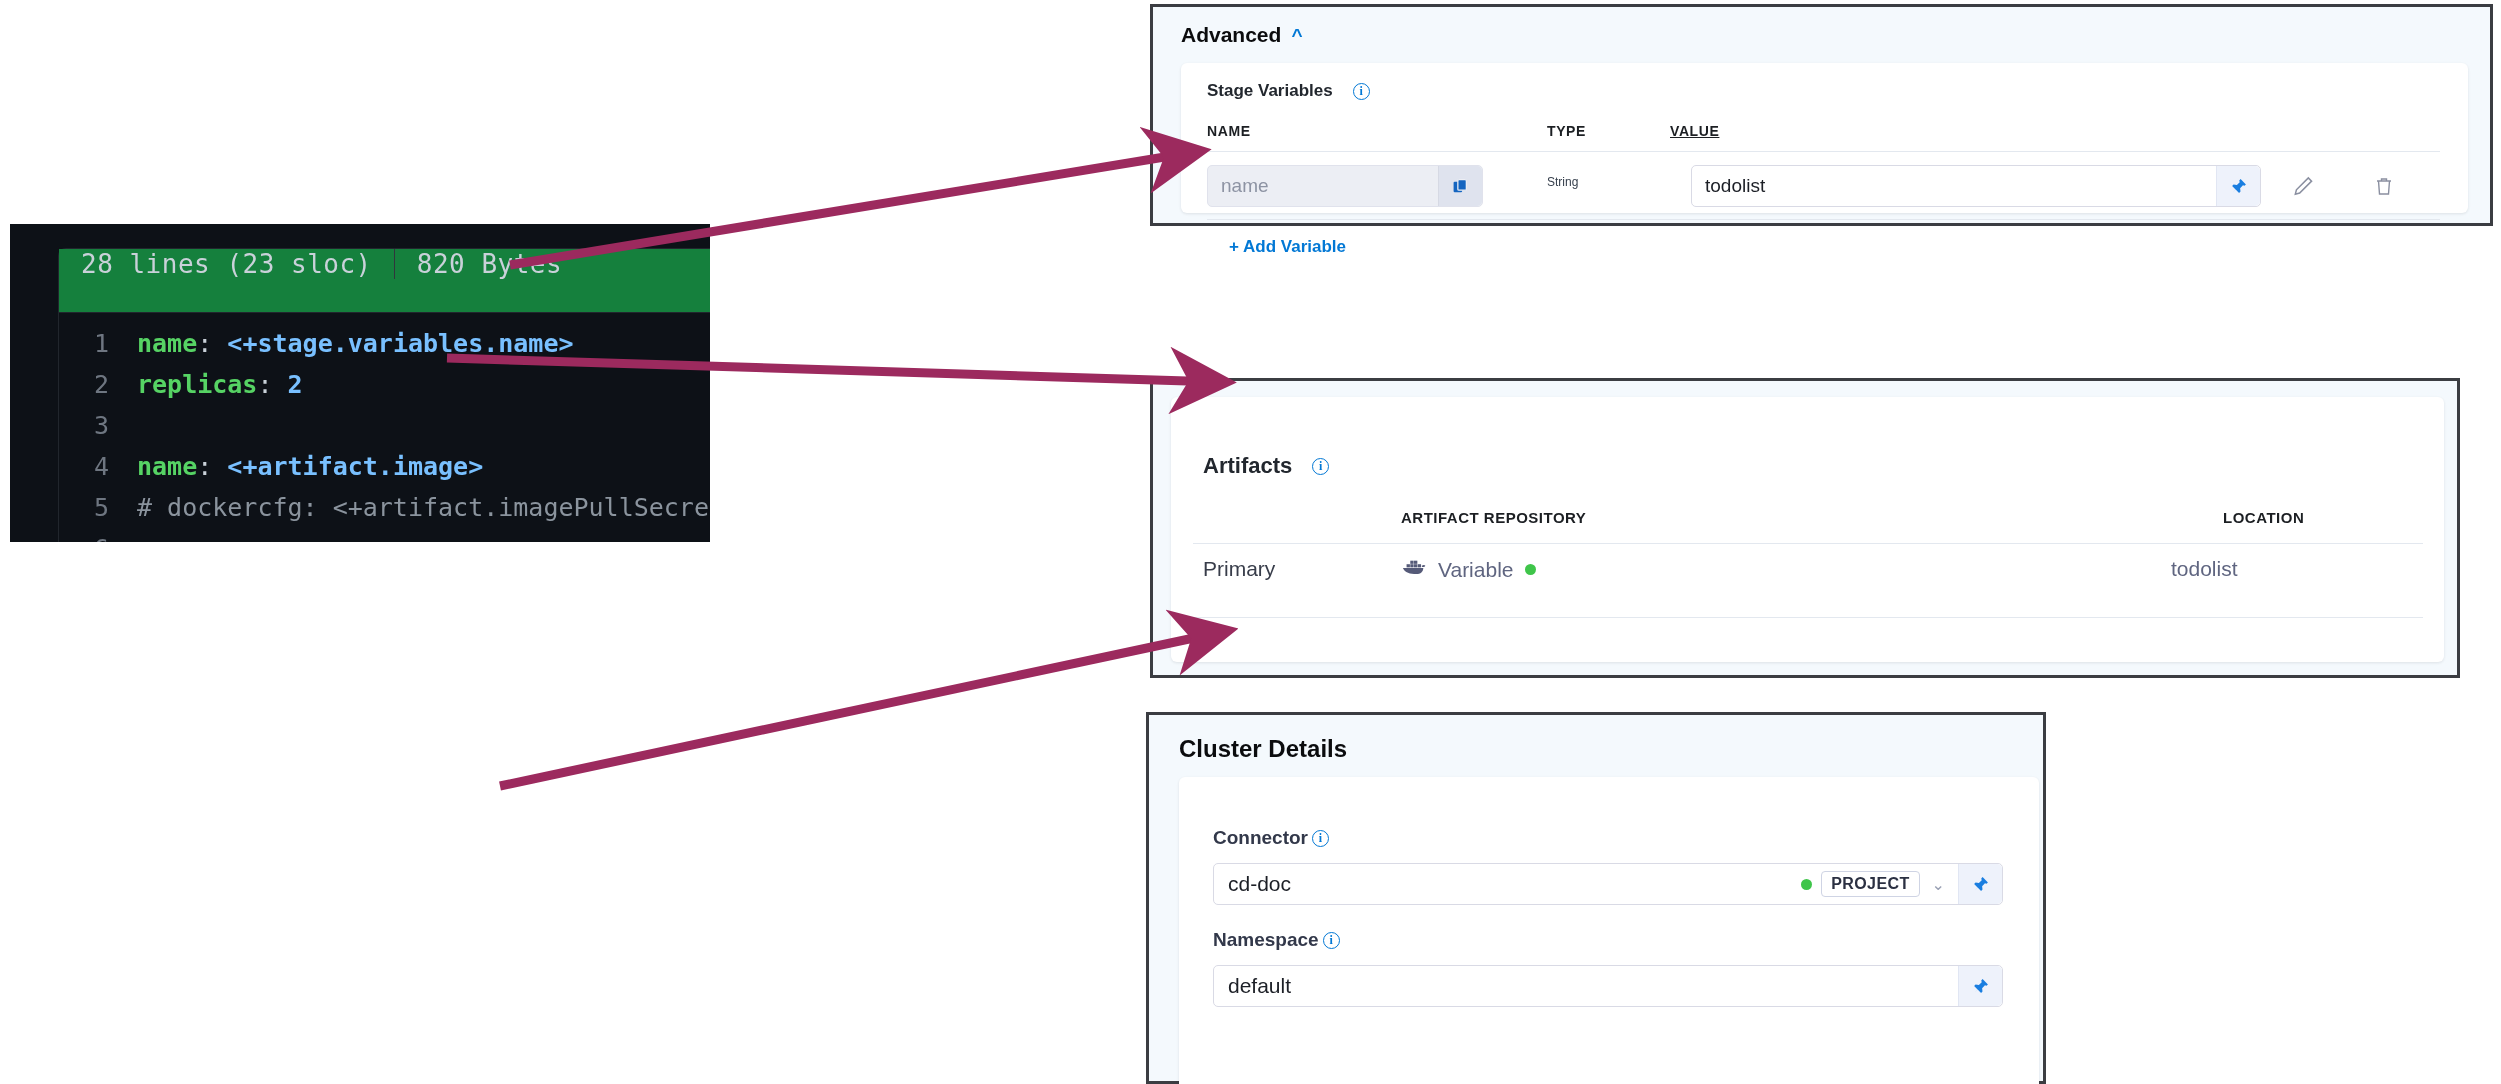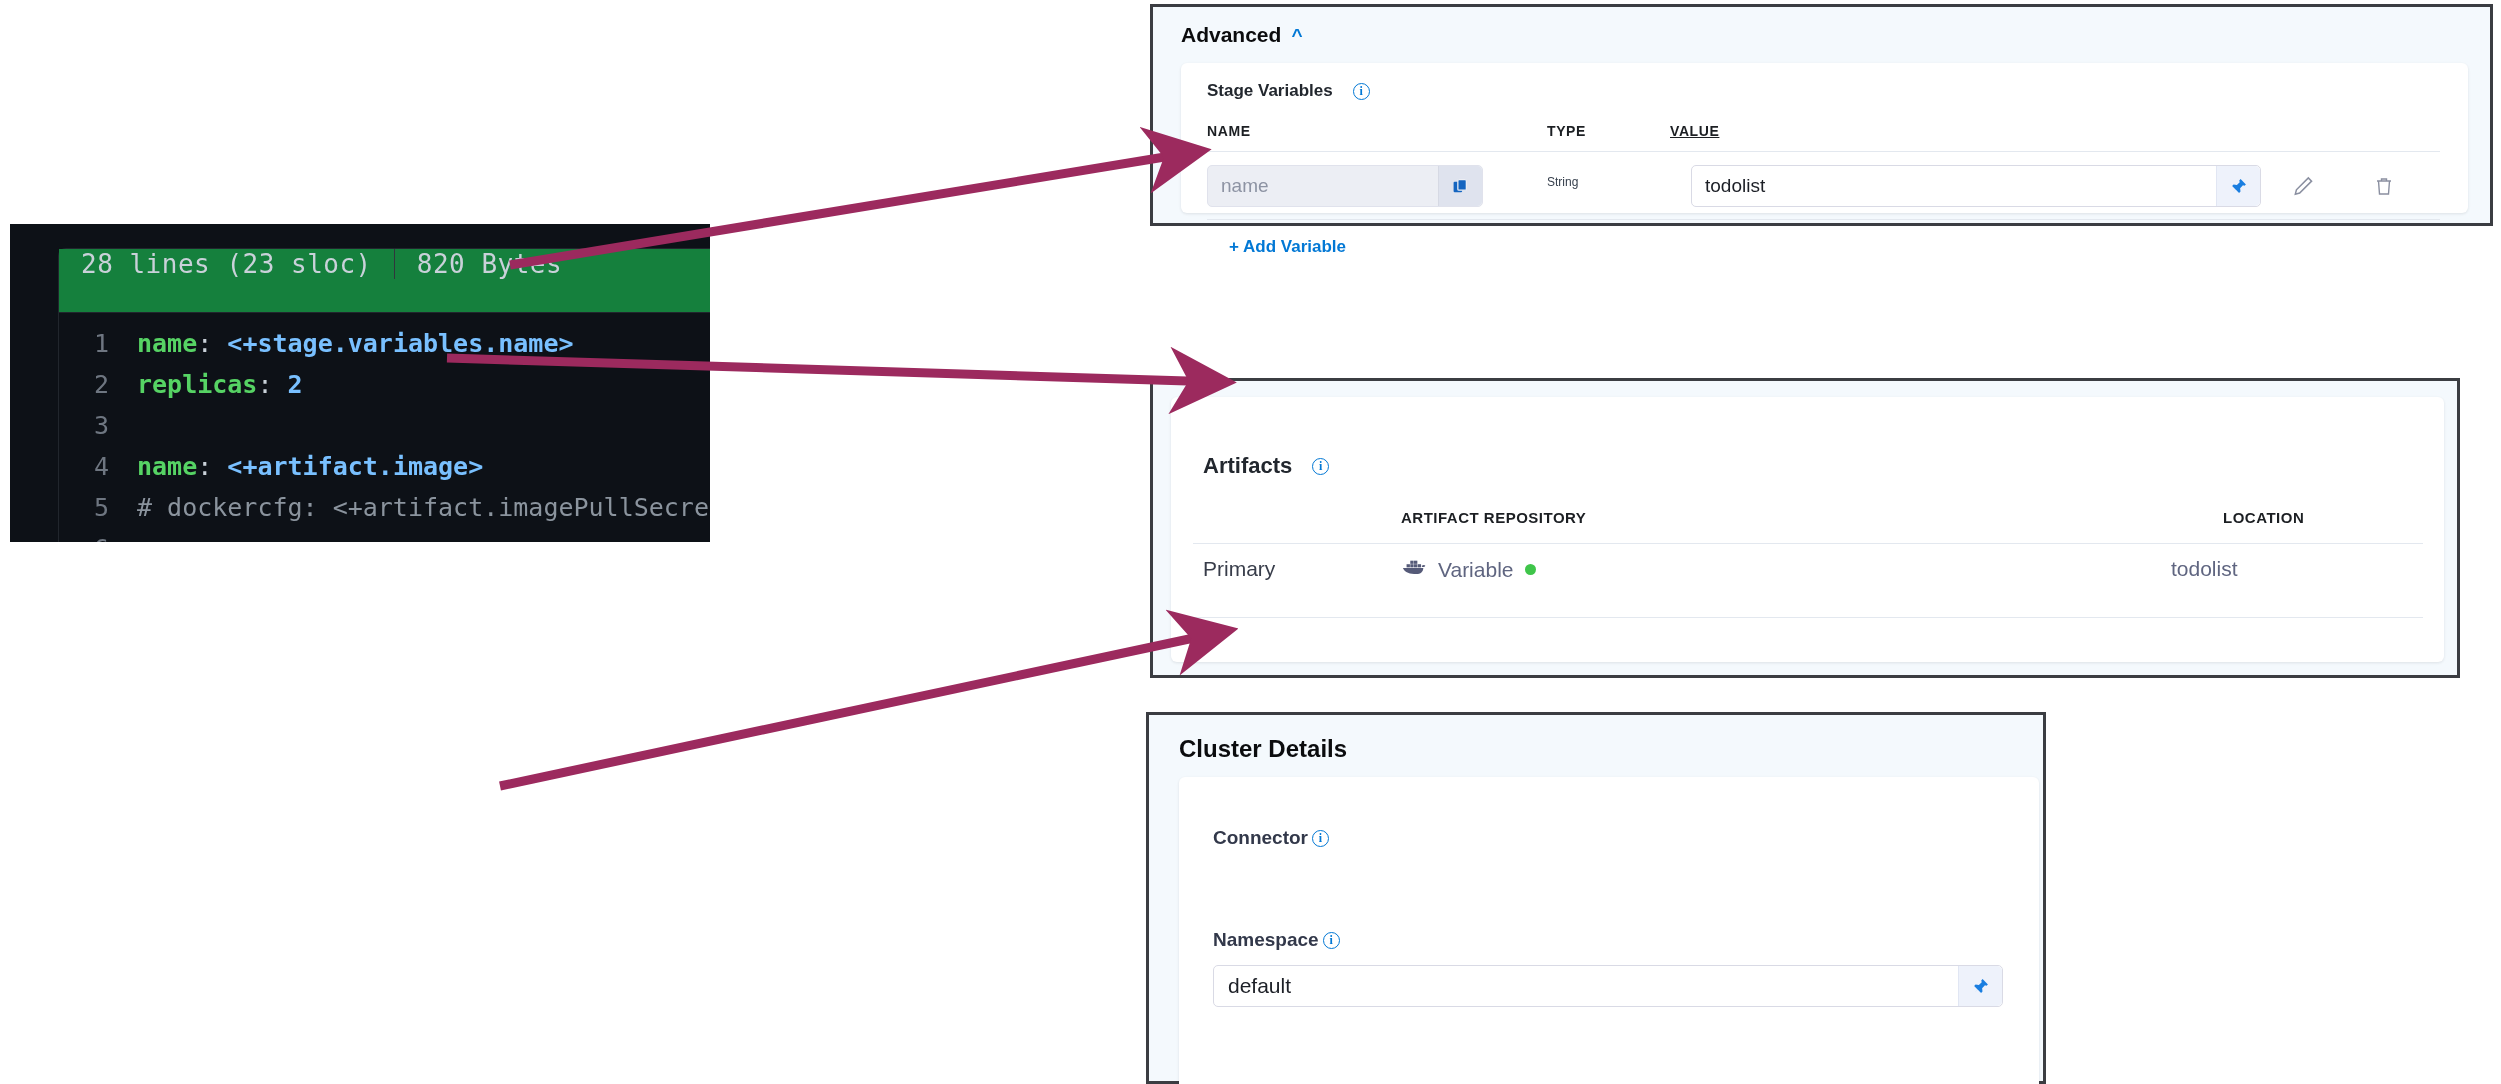--- a/index.html
+++ b/index.html
@@ -279,20 +279,31 @@
 </div>
 
 <div class="panel" id="panel-cluster">
   <div id="cluster-title">Cluster Details</div>
 
   <div class="inner-card" id="cluster-card">
     <div class="field-label" style="left:34px;top:50px;">
       <span>Connector</span>
       <i class="info-i">i</i>
     </div>
+    <div class="inp" style="left:34px;top:86px;width:790px;padding:0;">
+      <span style="flex:1;padding-left:14px;font-size:21px;">cd-doc</span>
+      <span class="green-dot" style="margin-right:9px;"></span>
+      <span class="tag-project">PROJECT</span>
+      <span class="chev-dn" style="margin:0 13px 0 12px;">⌄</span>
+      <span class="pin-affix">
+        <svg width="19" height="19" viewBox="0 0 20 20">
+            <path d="M12.2 2.2l5.6 5.6-1.5 1.5-1.6-.5-3 3 .4 3.5-1.5 1.5-3.6-3.6-4.2 4.2 4.1-4.3L3.3 9.5l1.5-1.5 3.5.4 3-3-.5-1.6z" fill="#1a7ee0"></path>
+          </svg>
+      </span>
+    </div>
 
     <div class="field-label" style="left:34px;top:152px;">
       <span>Namespace</span>
       <i class="info-i">i</i>
     </div>
     <div class="inp" style="left:34px;top:188px;width:790px;padding:0;">
       <span style="flex:1;padding-left:14px;font-size:21px;">default</span>
       <span class="pin-affix">
         <svg width="19" height="19" viewBox="0 0 20 20">
             <path d="M12.2 2.2l5.6 5.6-1.5 1.5-1.6-.5-3 3 .4 3.5-1.5 1.5-3.6-3.6-4.2 4.2 4.1-4.3L3.3 9.5l1.5-1.5 3.5.4 3-3-.5-1.6z" fill="#1a7ee0"></path>

